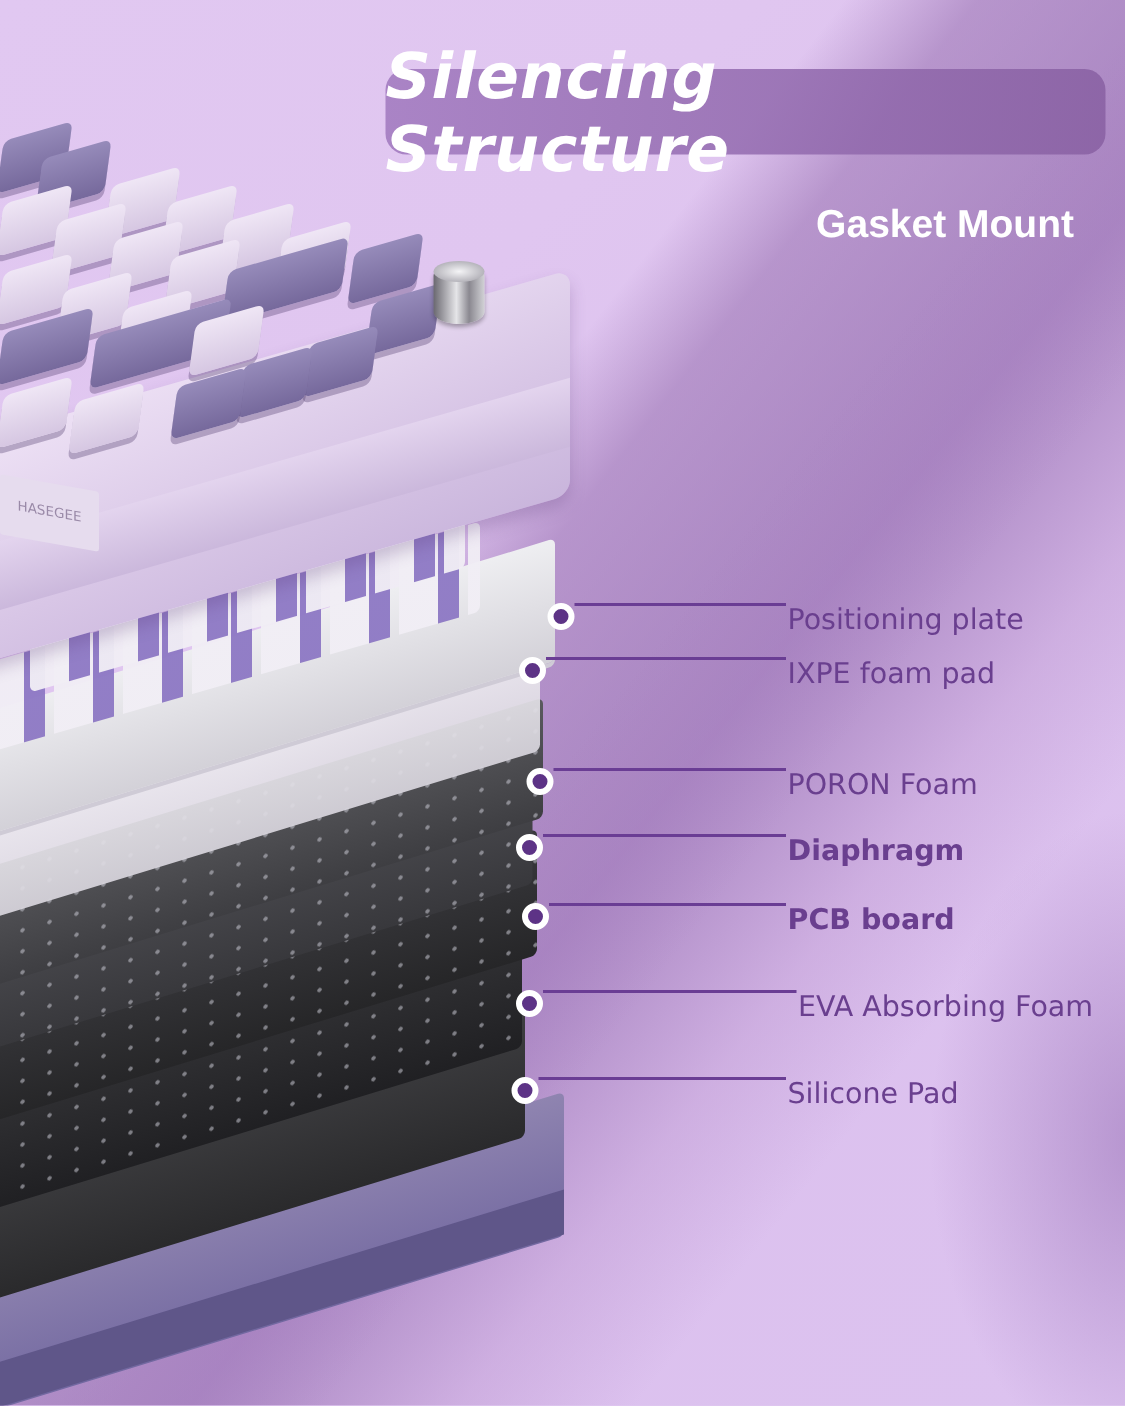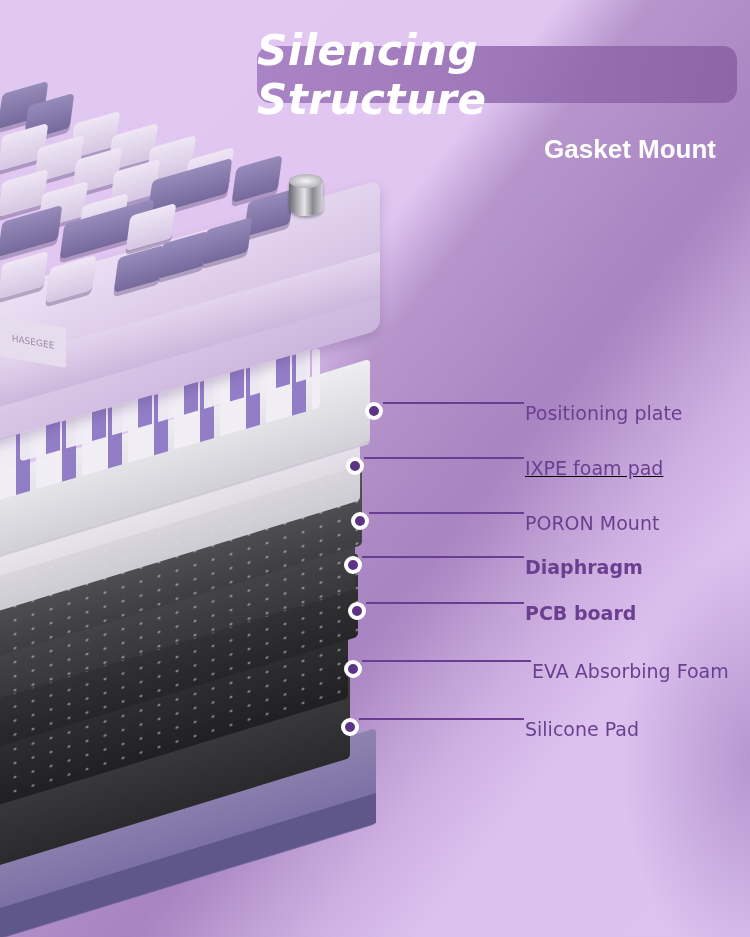--- a/index.html
+++ b/index.html
@@ -164,29 +164,29 @@
 <div class="title-pill">
   <span class="title-text">Silencing Structure</span>
 </div>
 <div class="subtitle">Gasket Mount</div>
 
 <div class="callout" style="left:365px; top:402px;">
   <span class="dot"></span>
   <span class="line" style="width:141px;"></span>
   <span class="label">Positioning plate</span>
 </div>
-<div class="callout" style="left:346px; top:457px;text-decoration:underline;">
+<div class="callout" style="left:346px; top:438px;">
   <span class="dot"></span>
   <span class="line" style="width:160px;"></span>
   <span class="label">IXPE foam pad</span>
 </div>
 <div class="callout" style="left:351px; top:512px;">
   <span class="dot"></span>
   <span class="line" style="width:155px;"></span>
-  <span class="label">PORON Mount</span>
+  <span class="label">PORON Foam</span>
 </div>
 <div class="callout" style="left:344px; top:556px;font-weight:bold;">
   <span class="dot"></span>
   <span class="line" style="width:162px;"></span>
   <span class="label">Diaphragm</span>
 </div>
 <div class="callout" style="left:348px; top:602px;font-weight:bold;">
   <span class="dot"></span>
   <span class="line" style="width:158px;"></span>
   <span class="label">PCB board</span>

